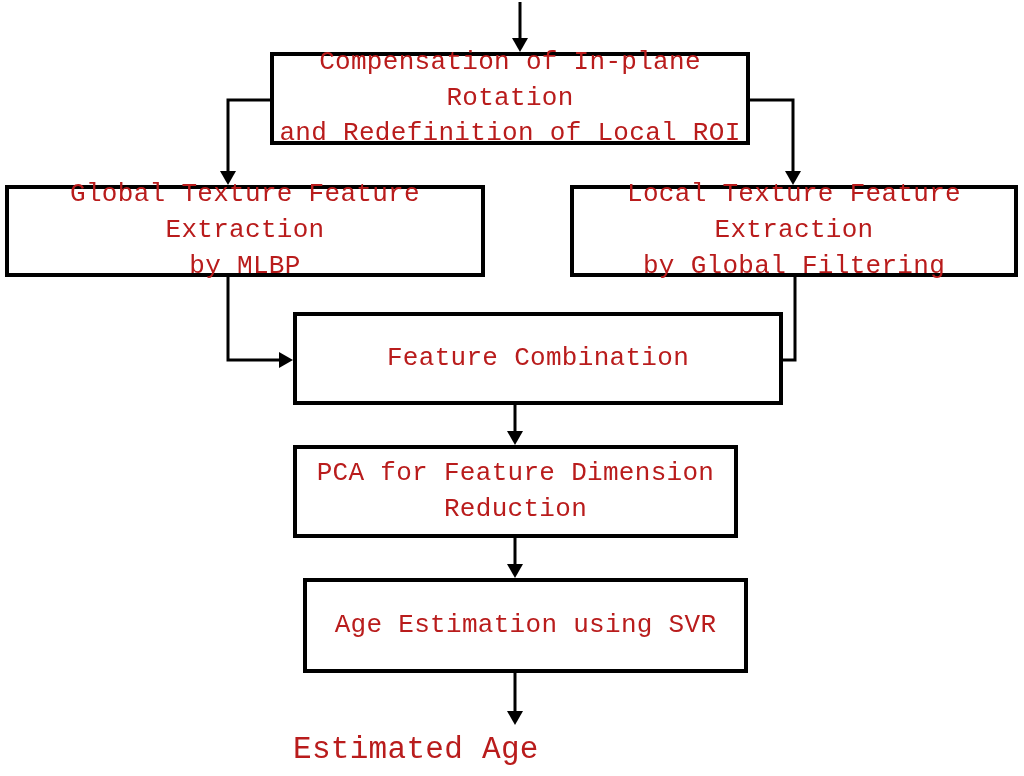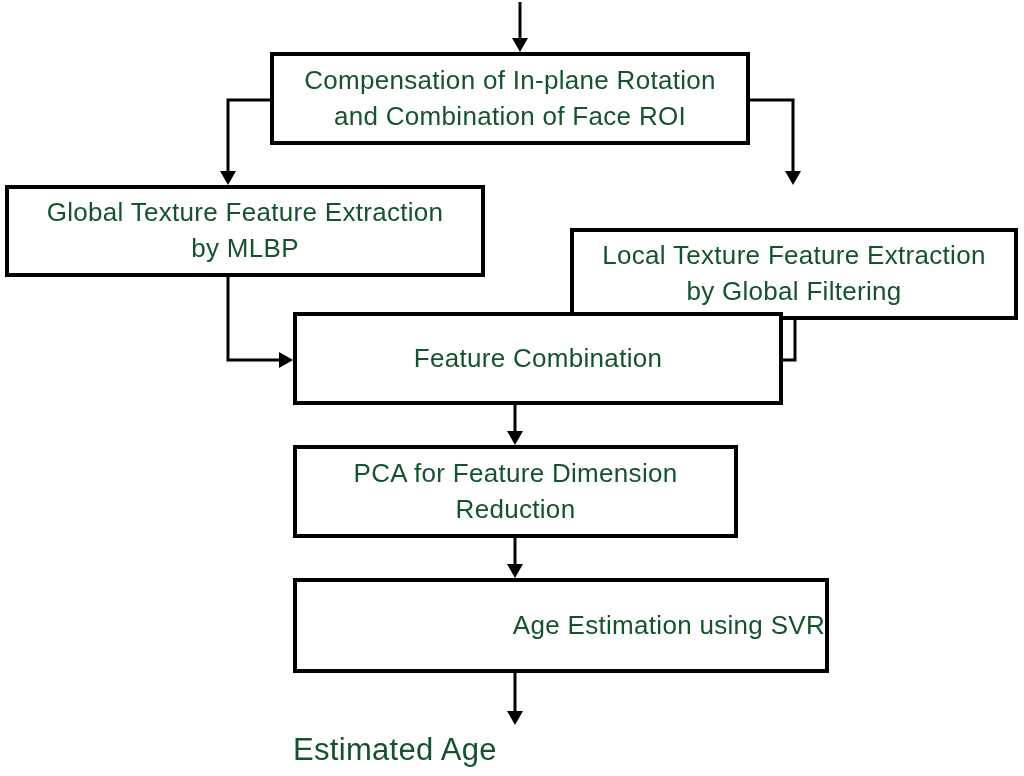--- a/index.html
+++ b/index.html
@@ -5,22 +5,22 @@
   html, body {
     margin: 0;
     padding: 0;
     background: #ffffff;
   }
   .canvas {
     position: relative;
     width: 1024px;
     height: 776px;
     background: #ffffff;
-    font-family: Liberation Sans, sans-serif;
-    color: #14532d;
+    font-family: Liberation Mono, monospace;
+    color: #b91c1c;
     overflow: hidden;
   }
   .edges-layer {
     position: absolute;
     left: 0;
     top: 0;
     width: 1024px;
     height: 776px;
   }
   .node {
@@ -32,24 +32,24 @@
     flex-direction: column;
     justify-content: center;
     align-items: center;
     text-align: center;
     font-size: 26px;
     line-height: 1.38;
     letter-spacing: 0.3px;
   }
   .node-compensation { left: 270px; top: 52px;  width: 480px; height: 93px; }
   .node-global       { left: 5px;   top: 185px; width: 480px; height: 92px; }
-  .node-local        { left: 570px; top: 185px; width: 448px; height: 92px; margin-top: 43px; }
+  .node-local        { left: 570px; top: 185px; width: 448px; height: 92px; }
   .node-combination  { left: 293px; top: 312px; width: 490px; height: 93px; }
   .node-pca          { left: 293px; top: 445px; width: 445px; height: 93px; }
-  .node-svr          { left: 293px; top: 578px; width: 536px; height: 95px; align-items: flex-end; }
+  .node-svr          { left: 303px; top: 578px; width: 445px; height: 95px; }
   .terminal-label {
     position: absolute;
     left: 293px;
     top: 732px;
     width: 445px;
     text-align: left;
     font-size: 31px;
     letter-spacing: 0.3px;
   }
   .edge-line {
@@ -105,21 +105,21 @@
     </g>
 
     <g>
       <line class="edge-line" x1="515" y1="673" x2="515" y2="713"></line>
       <polygon class="edge-head" points="507,711 523,711 515,725"></polygon>
     </g>
   </svg>
 
   <div class="node node-compensation">
     <div>Compensation of In-plane Rotation</div>
-    <div>and Combination of Face ROI</div>
+    <div>and Redefinition of Local ROI</div>
   </div>
 
   <div class="node node-global">
     <div>Global Texture Feature Extraction</div>
     <div>by MLBP</div>
   </div>
 
   <div class="node node-local">
     <div>Local Texture Feature Extraction</div>
     <div>by Global Filtering</div>

